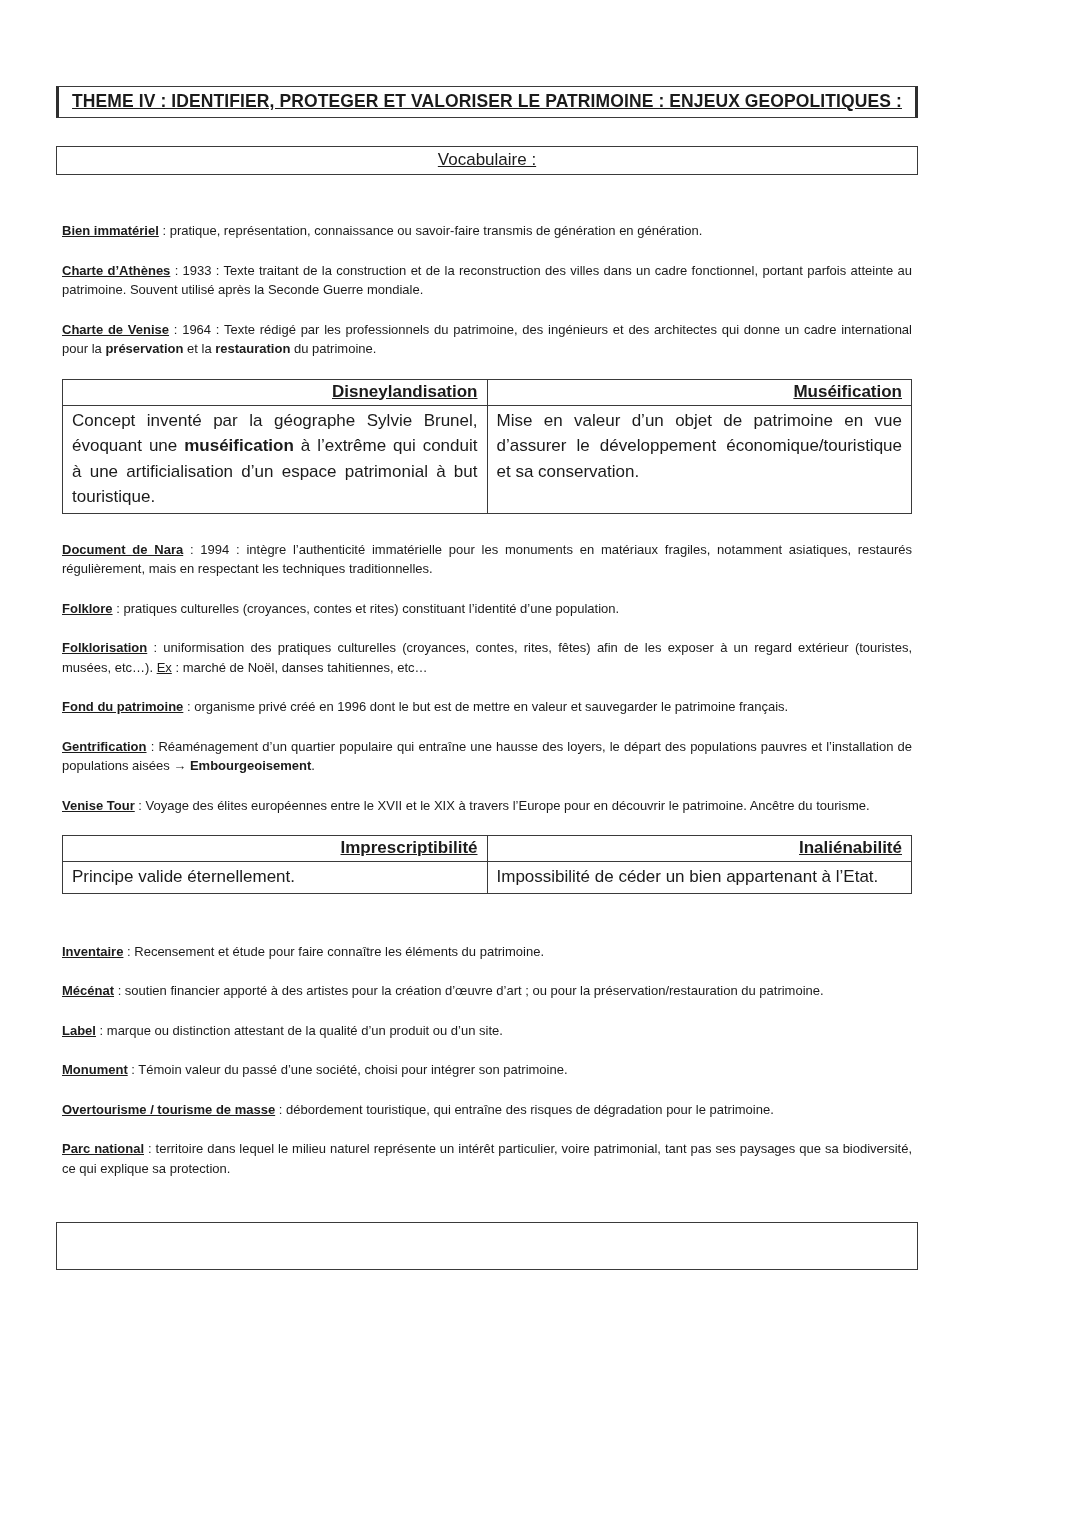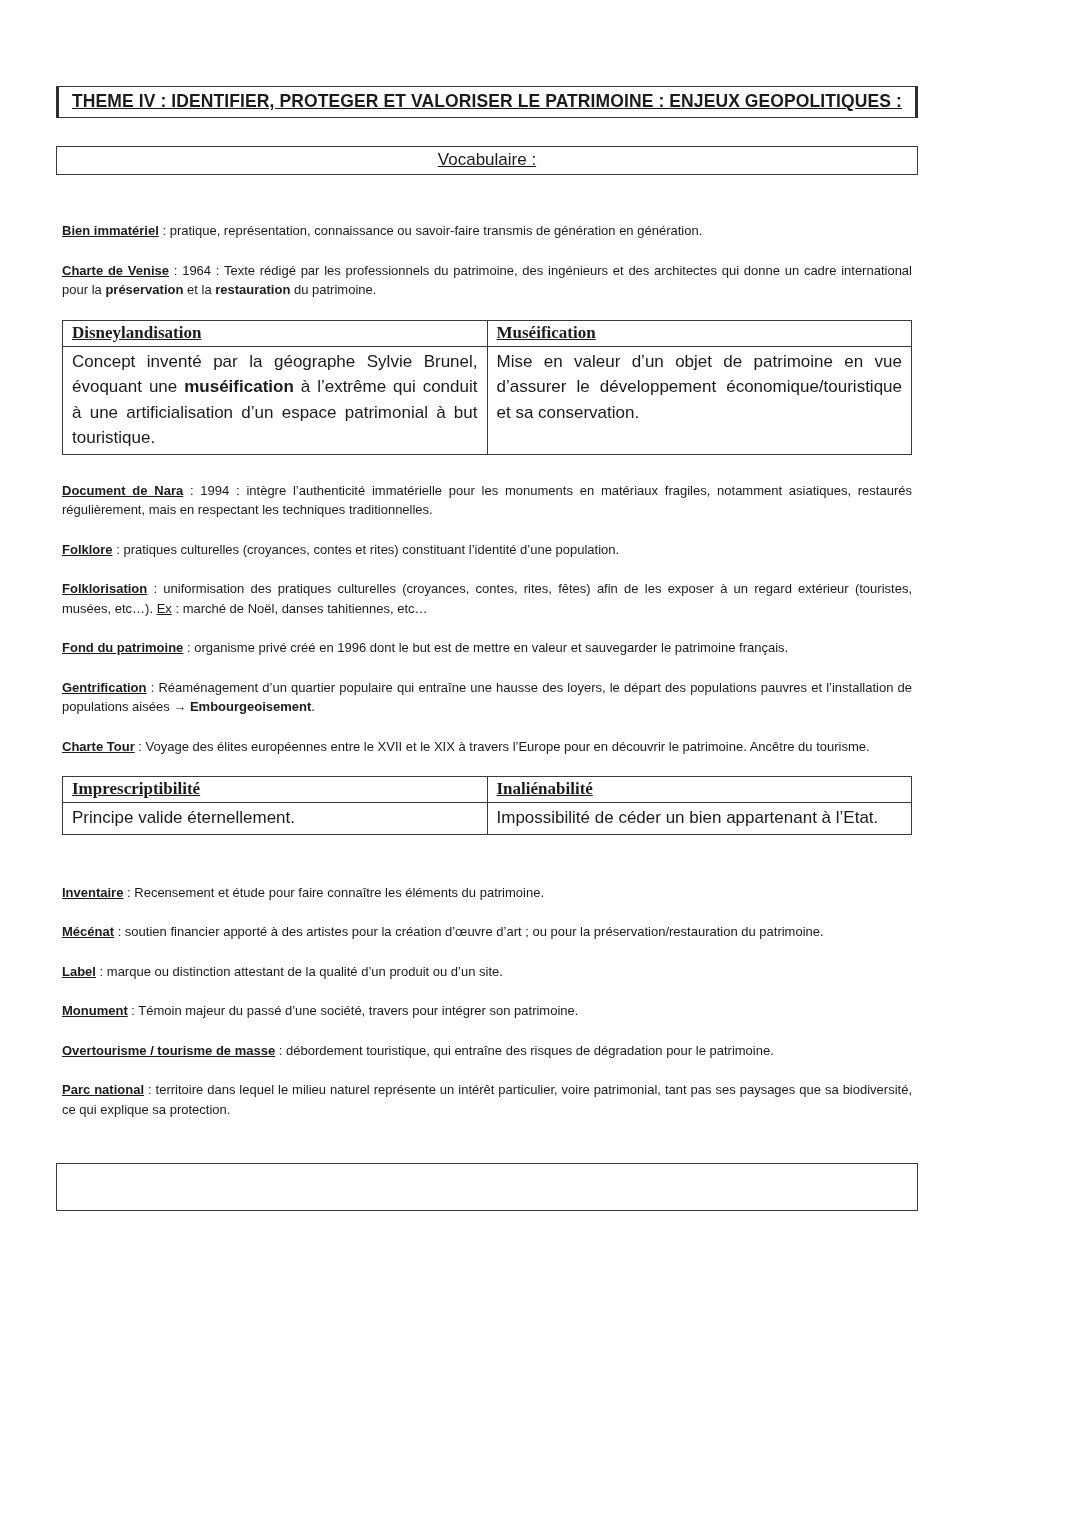--- a/index.html
+++ b/index.html
@@ -60,24 +60,23 @@
     margin: 6px 0 26px 0;
     table-layout: fixed;
   }
   table.vocab th, table.vocab td {
     border: 1px solid #3a3a3a;
     font-size: 17px;
     padding: 2px 9px 3px;
     vertical-align: top;
   }
   table.vocab th {
-    text-align: left;
+    text-align: right;
     font-weight: bold;
     text-decoration: underline;
-    font-family: Liberation Serif, serif;
   }
   table.vocab td {
     text-align: justify;
     line-height: 1.5;
   }
   table.vocab.second { margin-bottom: 48px; border-radius: 23px; }
   table.vocab.second td { text-align: left; }
   .cutoff-box {
     border: 1px solid #3a3a3a;
     height: 48px;
@@ -92,20 +91,21 @@
   <div class="title-box">
     <h1>THEME IV : IDENTIFIER, PROTEGER ET VALORISER LE PATRIMOINE : ENJEUX GEOPOLITIQUES :</h1>
   </div>
 
   <div class="sub-box">
     <h2>Vocabulaire :</h2>
   </div>
 
   <div>
       <p class="def"><span class="term">Bien immatériel</span><span> : pratique, représentation, connaissance ou savoir-faire transmis de génération en génération.</span></p>
+      <p class="def"><span class="term">Charte d’Athènes</span><span> : 1933 : Texte traitant de la construction et de la reconstruction des villes dans un cadre fonctionnel, portant parfois atteinte au patrimoine. Souvent utilisé après la Seconde Guerre mondiale.</span></p>
       <p class="def"><span class="term">Charte de Venise</span><span> : 1964 : Texte rédigé par les professionnels du patrimoine, des ingénieurs et des architectes qui donne un cadre international pour la </span><span class="b">préservation</span><span> et la </span><span class="b">restauration</span><span> du patrimoine.</span></p>
     </div>
 
   <table class="vocab">
     <thead>
       <tr>
         <th>Disneylandisation</th>
         <th>Muséification</th>
       </tr>
     </thead>
@@ -116,21 +116,21 @@
       </tr>
     </tbody>
   </table>
 
   <div>
       <p class="def"><span class="term">Document de Nara</span><span> : 1994 : intègre l’authenticité immatérielle pour les monuments en matériaux fragiles, notamment asiatiques, restaurés régulièrement, mais en respectant les techniques traditionnelles.</span></p>
       <p class="def"><span class="term">Folklore</span><span> : pratiques culturelles (croyances, contes et rites) constituant l’identité d’une population.</span></p>
       <p class="def"><span class="term">Folklorisation</span><span> : uniformisation des pratiques culturelles (croyances, contes, rites, fêtes) afin de les exposer à un regard extérieur (touristes, musées, etc…). </span><span class="u">Ex</span><span> : marché de Noël, danses tahitiennes, etc…</span></p>
       <p class="def"><span class="term">Fond du patrimoine</span><span> : organisme privé créé en 1996 dont le but est de mettre en valeur et sauvegarder le patrimoine français.</span></p>
       <p class="def"><span class="term">Gentrification</span><span> : Réaménagement d’un quartier populaire qui entraîne une hausse des loyers, le départ des populations pauvres et l’installation de populations aisées </span><span class="b">→ Embourgeoisement</span><span>.</span></p>
-      <p class="def"><span class="term">Charte Tour</span><span> : Voyage des élites européennes entre le XVII et le XIX à travers l’Europe pour en découvrir le patrimoine. Ancêtre du tourisme.</span></p>
+      <p class="def"><span class="term">Venise Tour</span><span> : Voyage des élites européennes entre le XVII et le XIX à travers l’Europe pour en découvrir le patrimoine. Ancêtre du tourisme.</span></p>
     </div>
 
   <table class="vocab second">
     <thead>
       <tr>
         <th>Imprescriptibilité</th>
         <th>Inaliénabilité</th>
       </tr>
     </thead>
     <tbody>
@@ -138,20 +138,20 @@
         <td>Principe valide éternellement.</td>
         <td>Impossibilité de céder un bien appartenant à l’Etat.</td>
       </tr>
     </tbody>
   </table>
 
   <div>
       <p class="def"><span class="term">Inventaire</span><span> : Recensement et étude pour faire connaître les éléments du patrimoine.</span></p>
       <p class="def"><span class="term">Mécénat</span><span> : soutien financier apporté à des artistes pour la création d’œuvre d’art ; ou pour la préservation/restauration du patrimoine.</span></p>
       <p class="def"><span class="term">Label</span><span> : marque ou distinction attestant de la qualité d’un produit ou d’un site.</span></p>
-      <p class="def"><span class="term">Monument</span><span> : Témoin majeur du passé d’une société, travers pour intégrer son patrimoine.</span></p>
+      <p class="def"><span class="term">Monument</span><span> : Témoin valeur du passé d’une société, choisi pour intégrer son patrimoine.</span></p>
       <p class="def"><span class="term">Overtourisme / tourisme de masse</span><span> : débordement touristique, qui entraîne des risques de dégradation pour le patrimoine.</span></p>
       <p class="def"><span class="term">Parc national</span><span> : territoire dans lequel le milieu naturel représente un intérêt particulier, voire patrimonial, tant pas ses paysages que sa biodiversité, ce qui explique sa protection.</span></p>
     </div>
 
   <div class="cutoff-box"></div>
 
 </div>
 
 </body></html>

